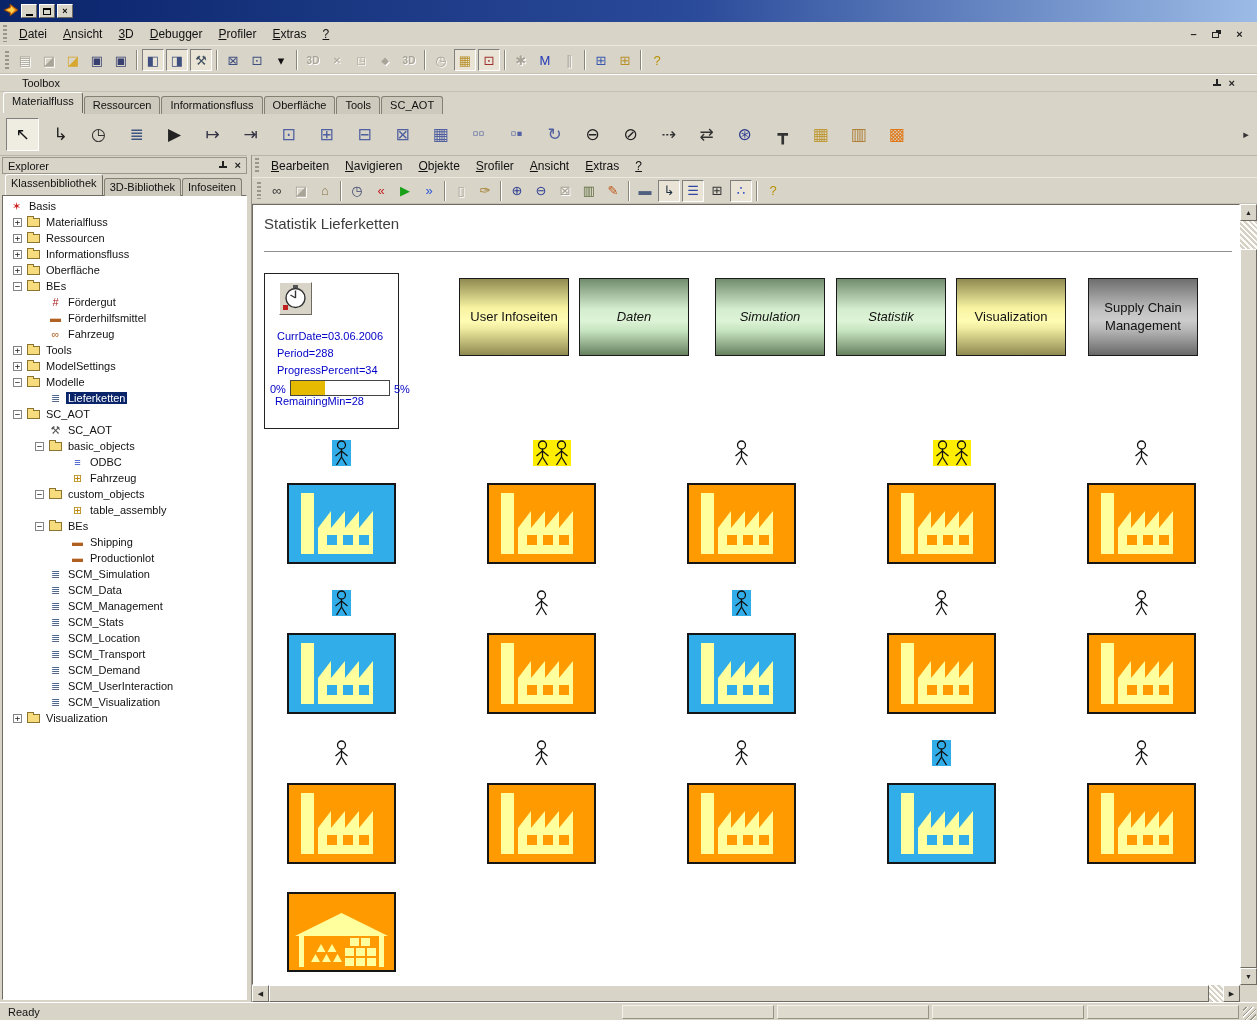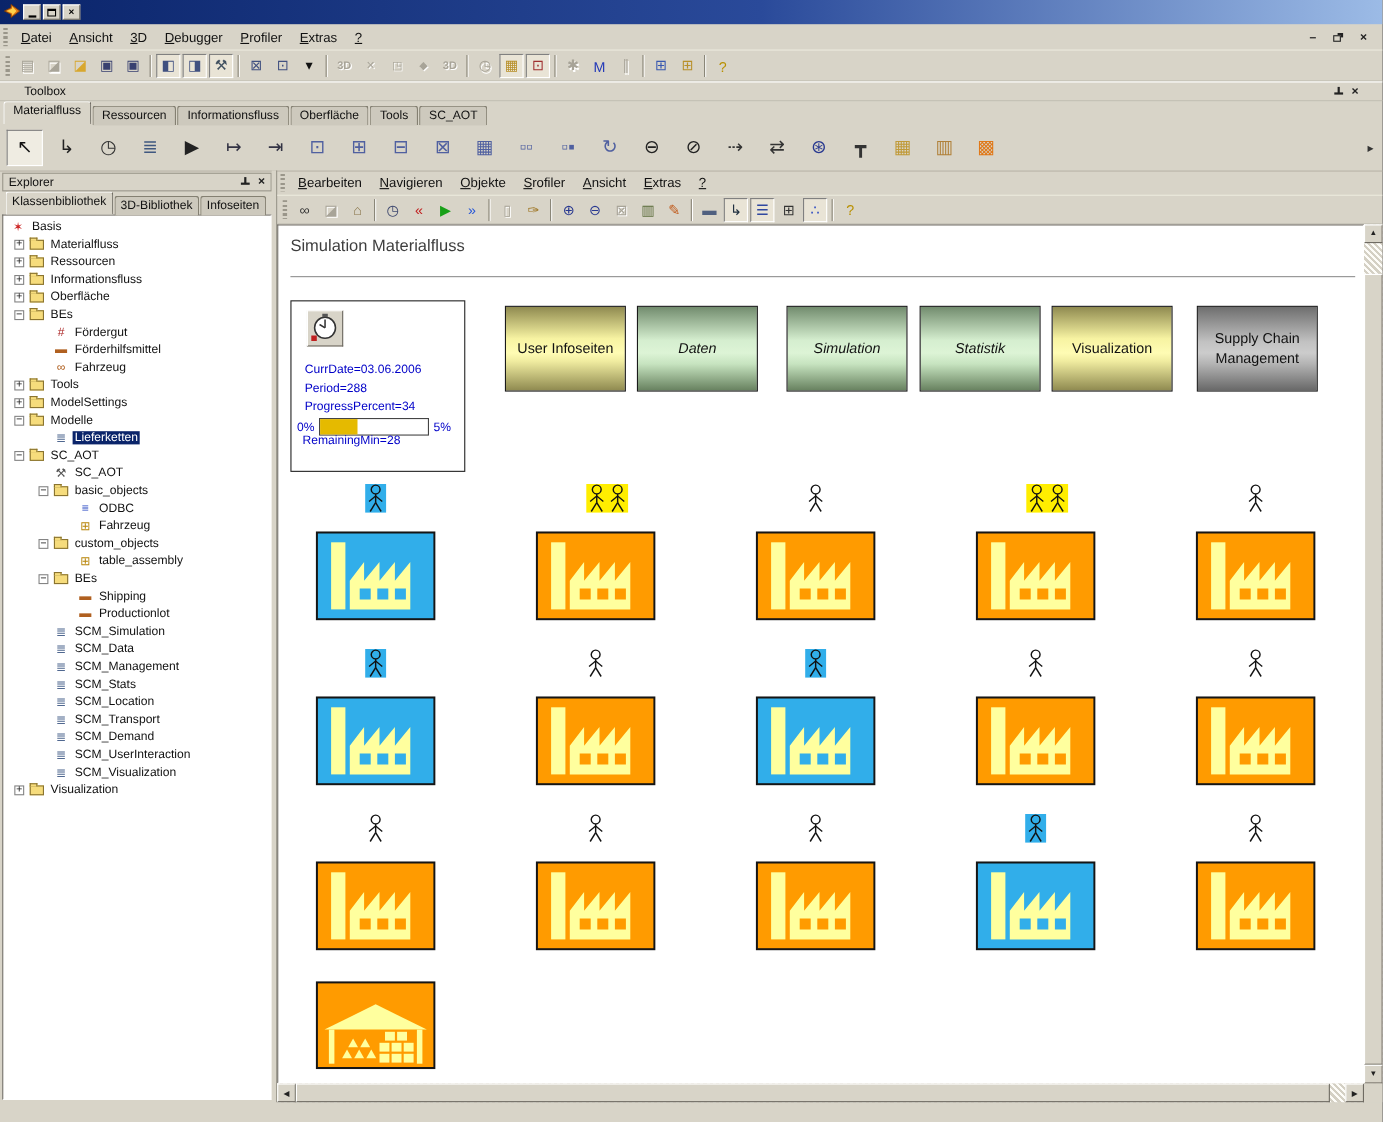--- a/index.html
+++ b/index.html
@@ -75,21 +75,21 @@
   
   .model-window{flex:1;display:flex;flex-direction:column;border-left:1px solid #9a968a;}
   .model-window .menubar{height:23px;}
   .model-window .toolbar{height:26px;}
   .canvas-wrap{position:relative;flex:1;}
   .canvas{position:absolute;left:0;top:0;right:17px;bottom:17px;background:#fff;
     border:1px solid;border-color:#6f6b63 #fff #fff #6f6b63;overflow:hidden;}
   .cv-title{position:absolute;left:11px;top:10px;font-size:15px;color:#3e3e3e;}
   .cv-line{position:absolute;left:11px;top:46px;width:968px;height:1px;background:#909090;}
   
-  .infobox{position:absolute;left:11px;top:68px;width:159px;height:156px;border:1px solid #222;background:#fff;}
+  .infobox{position:absolute;left:11px;top:68px;width:135px;height:156px;border:1px solid #222;background:#fff;}
   .clockbtn{position:absolute;left:14px;top:8px;width:33px;height:33px;background:#d8d4c8;
     border:1px solid;border-color:#fff #6f6b63 #6f6b63 #fff;display:flex;align-items:center;justify-content:center;}
   .il{position:absolute;left:12px;font-size:11px;}
   .p0{position:absolute;left:5px;top:109px;font-size:11px;}
   .pbar{position:absolute;left:25px;top:106px;width:100px;height:16px;border:1px solid #444;background:#fff;}
   .pfill{height:100%;background:#e5ba00;}
   .p100{position:absolute;left:129px;top:109px;font-size:11px;}
   
   .cvbtn{position:absolute;top:73px;width:110px;height:78px;border:1px solid #1a1a1a;
     display:flex;align-items:center;justify-content:center;text-align:center;
@@ -462,21 +462,21 @@
           <span class="tbtn p" style="color: rgb(32, 48, 64);">↳</span>
           <span class="tbtn p" style="color: rgb(48, 72, 160);">☰</span>
           <span class="tbtn" style="color: rgb(51, 51, 51);">⊞</span>
           <span class="tbtn p" style="color: rgb(32, 64, 192);">∴</span>
           <span class="tsep"></span>
           <span class="tbtn" style="color: rgb(184, 144, 0);">?</span>
         </div>
 
       <div class="canvas-wrap">
         <div class="canvas" id="canvas">
-          <div class="cv-title">Simulation Materialfluss</div>
+          <div class="cv-title">Statistik Lieferketten</div>
           <div class="cv-line"></div>
 
           <div class="infobox">
             <div class="clockbtn">
               <svg width="27" height="27" viewBox="0 0 27 27">
                 <rect x="11" y="0" width="5" height="3" fill="#555"></rect>
                 <circle cx="13.5" cy="13" r="9.5" fill="#fff" stroke="#333" stroke-width="1.4"></circle>
                 <line x1="13.5" y1="13" x2="13.5" y2="5.5" stroke="#333" stroke-width="1.4"></line>
                 <line x1="13.5" y1="13" x2="8.5" y2="10" stroke="#333" stroke-width="1.4"></line>
                 <rect x="1" y="20" width="5" height="5" fill="#c02020"></rect>
@@ -819,13 +819,23 @@
         <div class="hscroll">
           <div class="sbtn" style="left:0;top:0">◀</div>
           <div class="hthumb"></div>
           <div class="sbtn" style="right:0;top:0">▶</div>
         </div>
         <div class="corner"></div>
       </div>
     </div>
   </div>
 
+  <div class="statusbar">
+    <span>Ready</span>
+    <div class="sb-panels" id="sb-panels">
+        <div class="sbpanel"></div>
+        <div class="sbpanel"></div>
+        <div class="sbpanel"></div>
+        <div class="sbpanel"></div>
+      </div>
+    <div class="resize-grip"></div>
+  </div>
 </div>
 
 </body></html>

